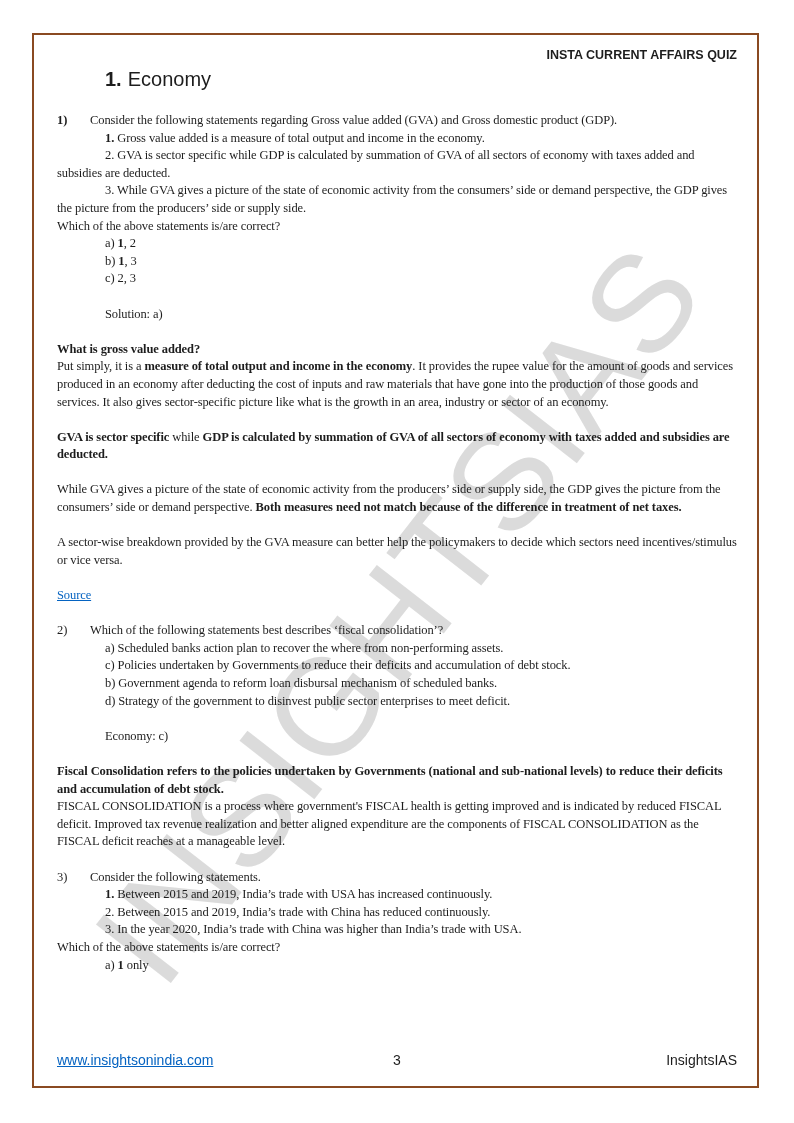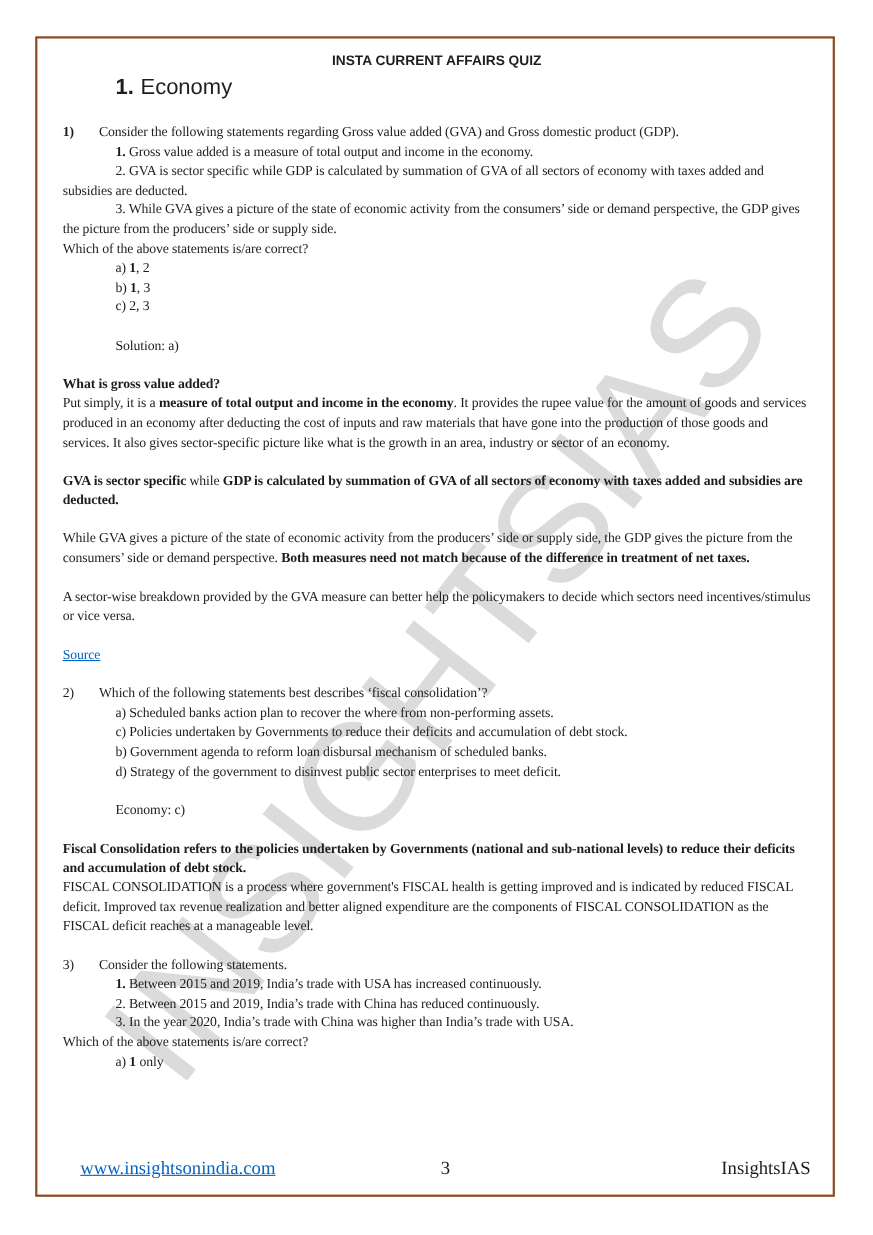--- a/index.html
+++ b/index.html
@@ -29,21 +29,21 @@
     letter-spacing: 1px;
     white-space: nowrap;
     color: var(--watermark, #bfbfbf);
     opacity: 0.55;
     z-index: 0;
     user-select: none;
   }
   .header {
     position: absolute;
     top: 48px; left: 57px; right: 57px;
-    text-align: center;
+    text-align: right;
     font-weight: 700;
     font-size: 12.5px;
     z-index: 1;
   }
   .title {
     position: absolute;
     top: 68px; left: 105px;
     margin: 0;
     font-size: 20px;
     font-weight: 400;
@@ -68,25 +68,24 @@
   .qnum { display: inline-block; width: 33px; text-indent: 0; }
   .bold { font-weight: 700; }
   .gap { height: 17.6px; }
   .doclink {
     color: var(--link, #0563c1);
     text-decoration: underline;
     cursor: pointer;
   }
   .footer {
     position: absolute;
-    left: 73px; right: 57px; top: 1052px;
-    font-size: 17px;
+    left: 57px; right: 57px; top: 1052px;
+    font-size: 14px;
     display: flex;
     z-index: 1;
-    font-family: Liberation Serif, serif;
   }
   .f-left  { flex: 1; text-align: left; }
   .f-mid   { flex: 1; text-align: center; }
   .f-right { flex: 1; text-align: right; }
 </style>
 </head>
 <body>
 
 <div class="watermark">INSIGHTSIAS</div>
 

